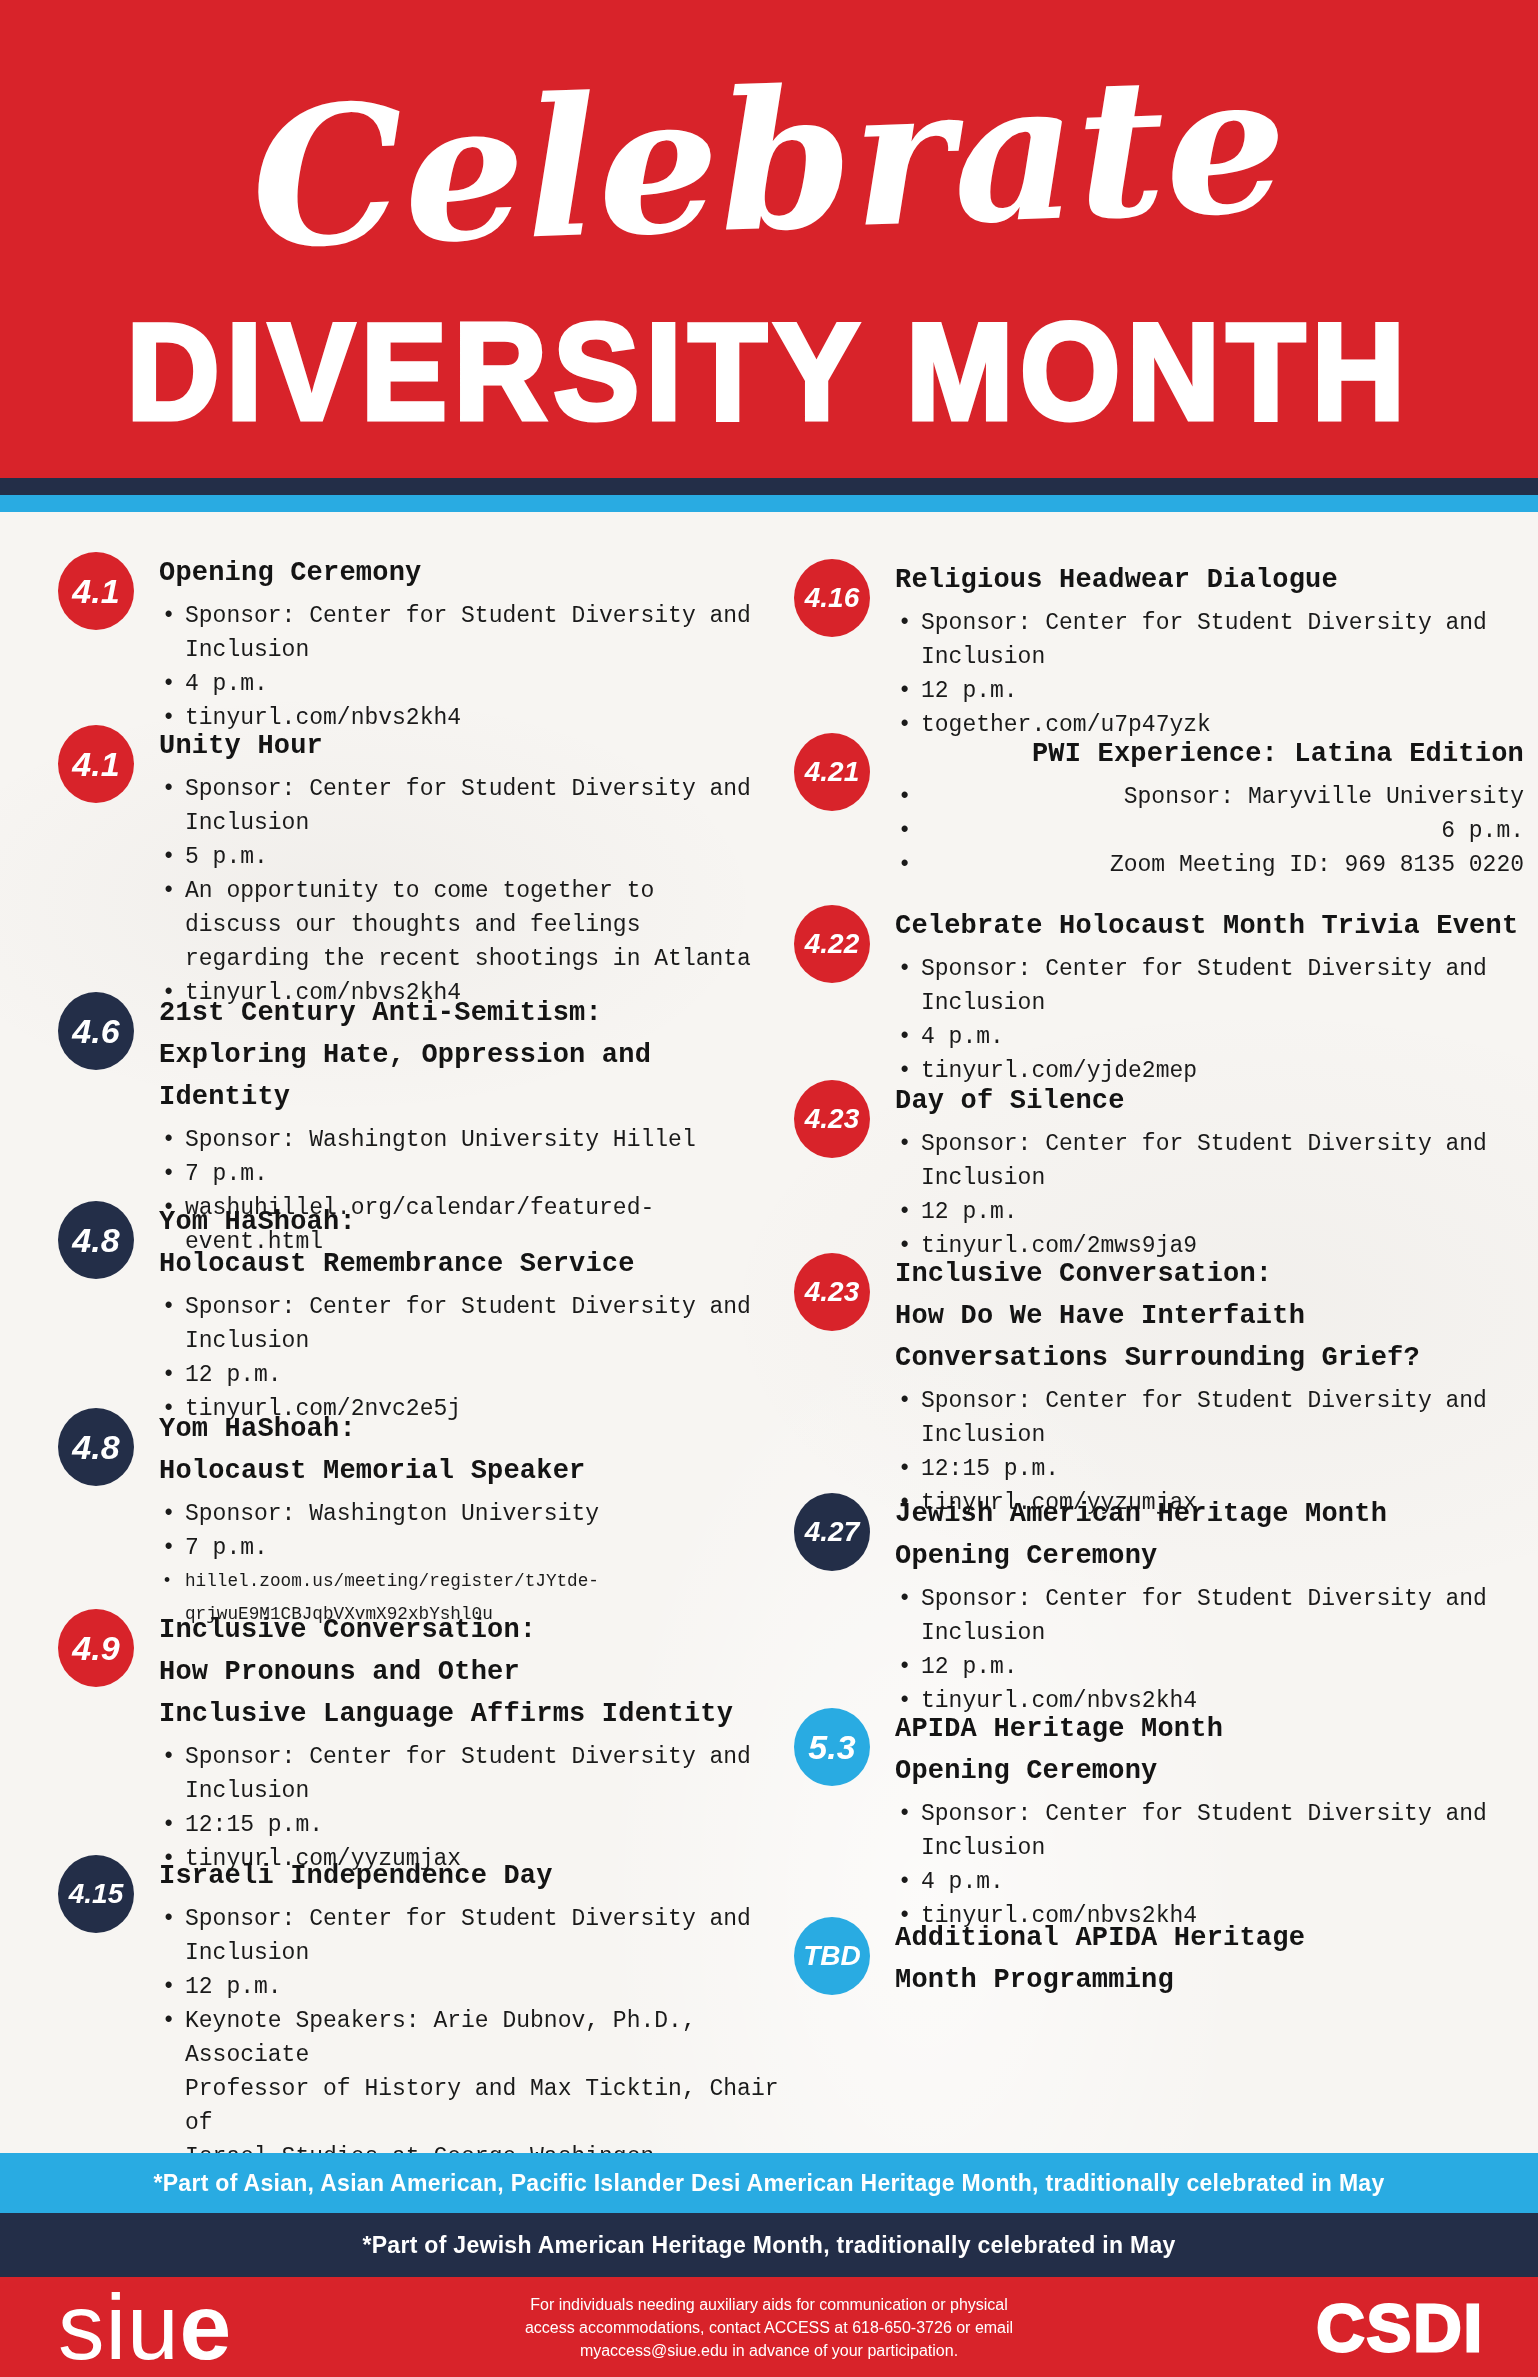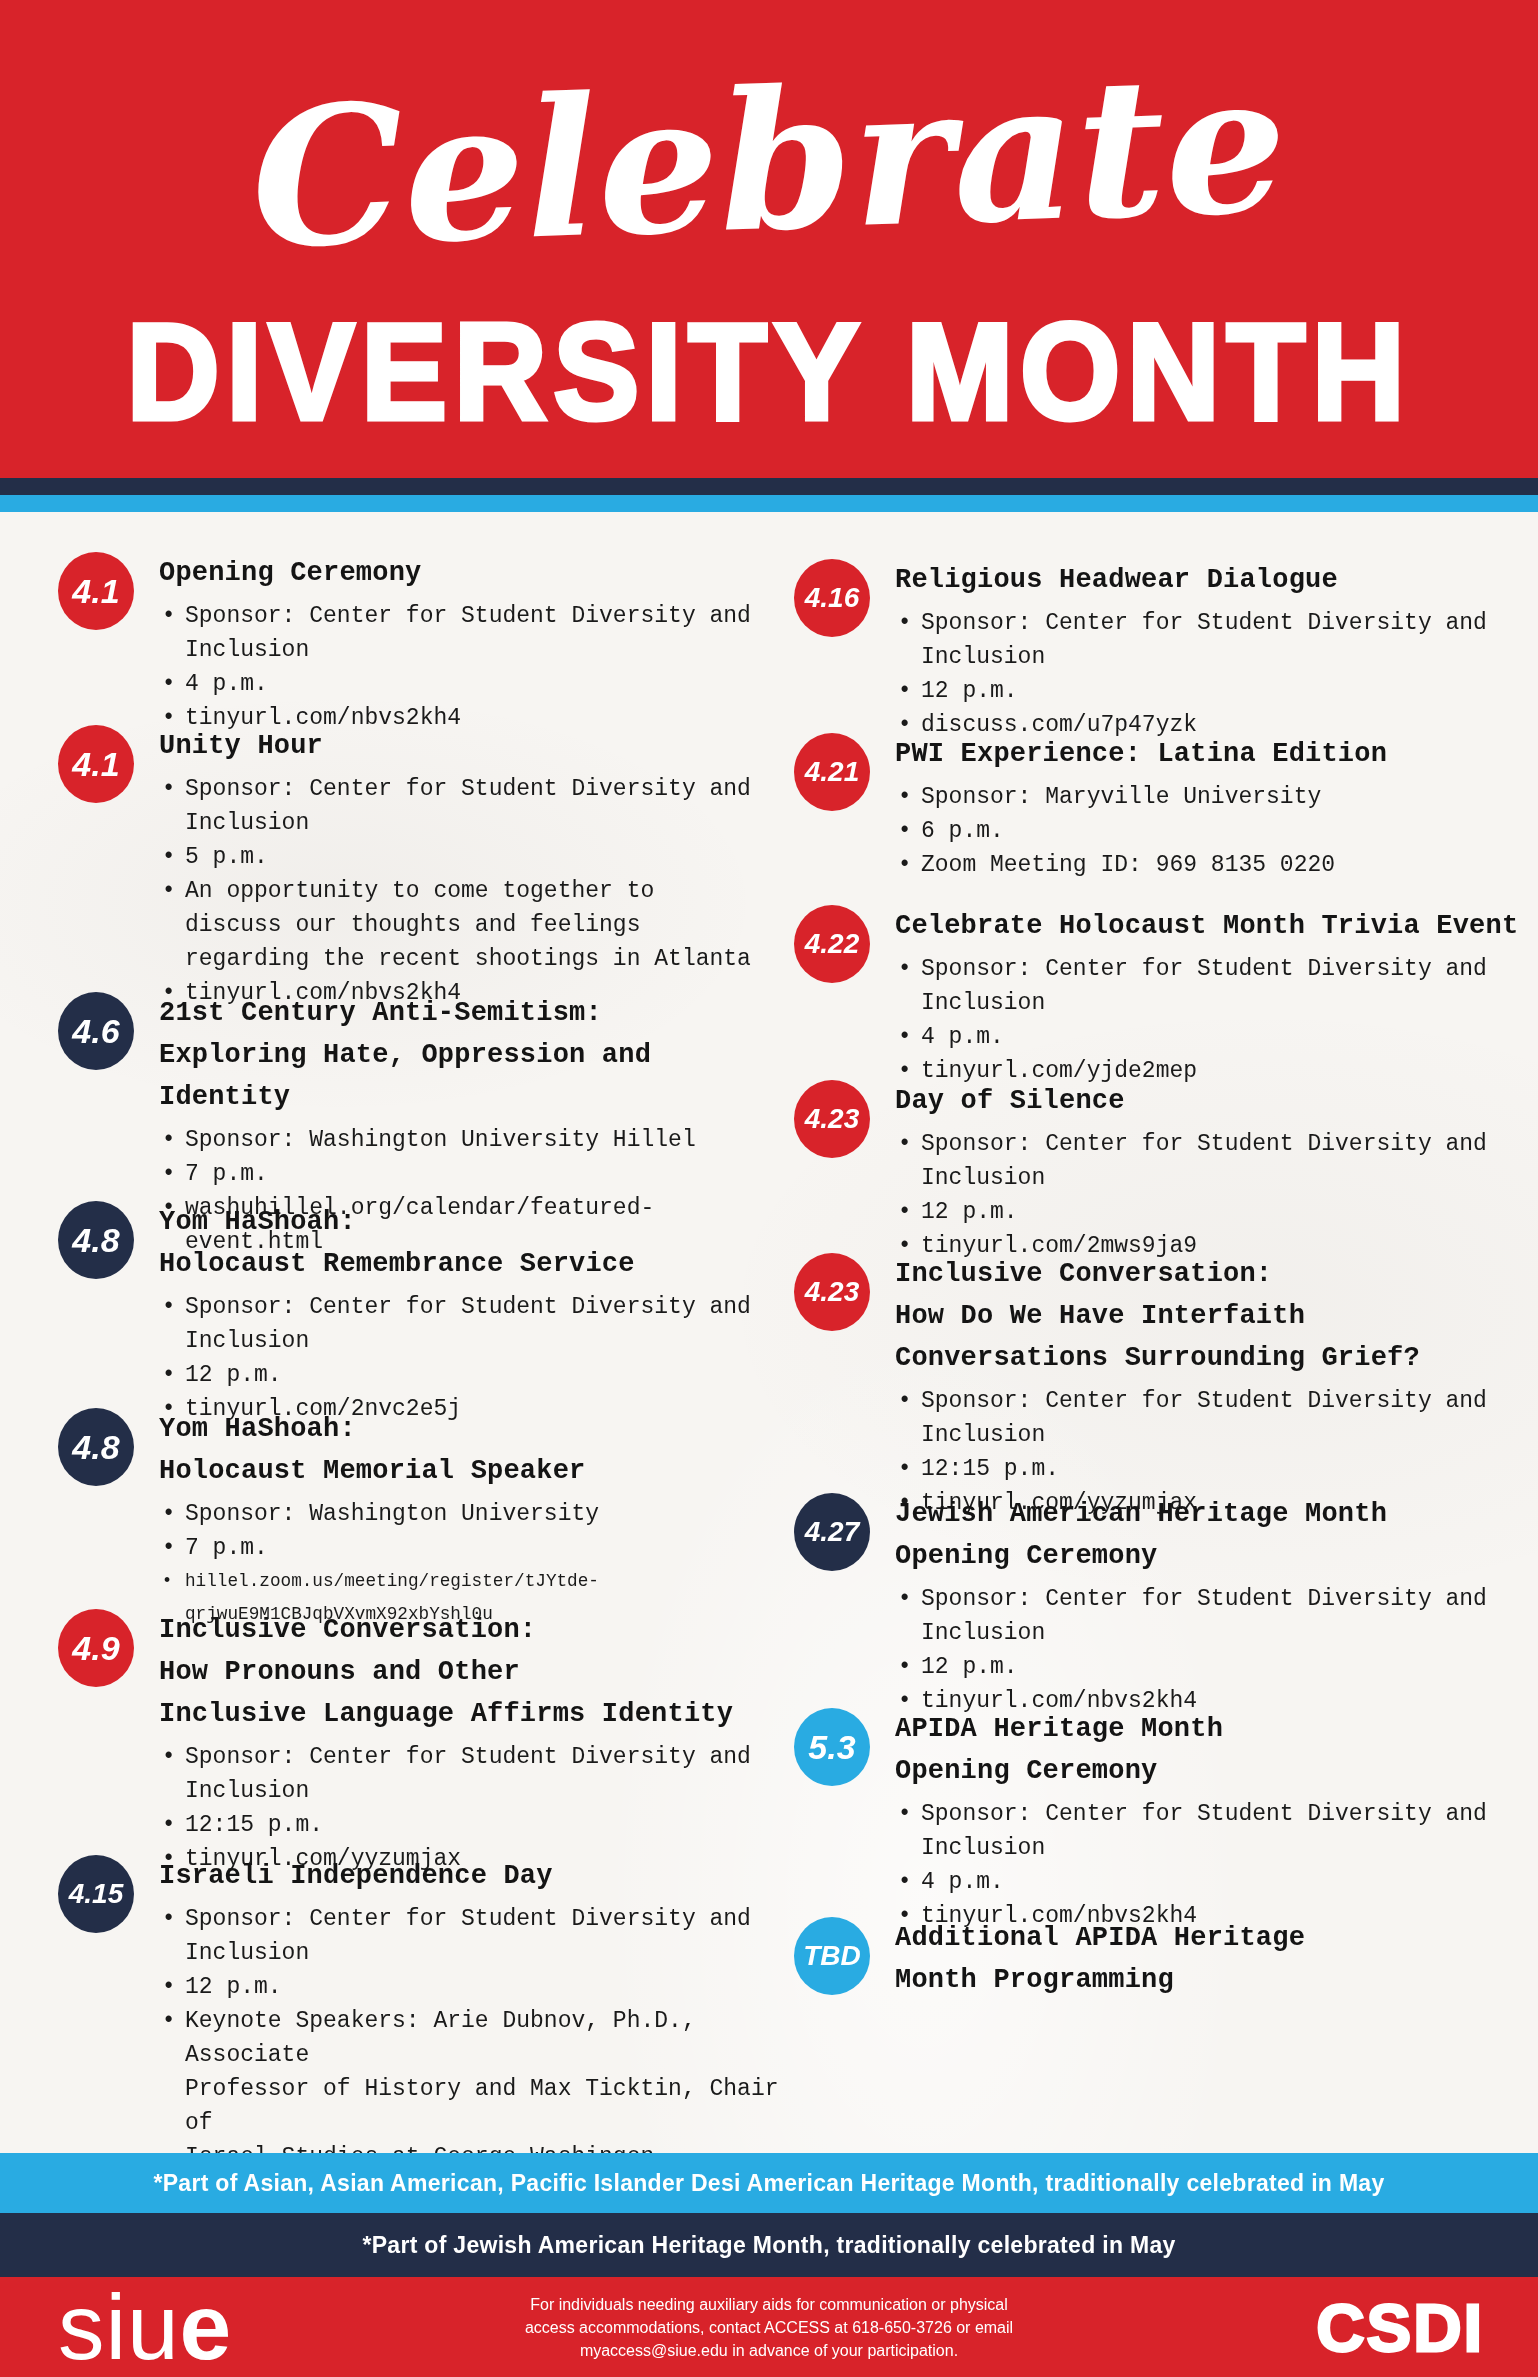--- a/index.html
+++ b/index.html
@@ -193,26 +193,26 @@
     </div>
   </div>
 
   <div class="event" style="top:559px;left:794px;">
     <div class="badge red b4">4.16</div>
     <div class="details">
       <div class="title">Religious Headwear Dialogue</div>
       <ul class="bullets">
           <li>Sponsor: Center for Student Diversity and Inclusion</li>
           <li>12 p.m.</li>
-          <li>discuss.com/u7p47yzk</li>
-        </ul>
-    </div>
-  </div>
-
-  <div class="event" style="top:733px;left:794px;">
+          <li>together.com/u7p47yzk</li>
+        </ul>
+    </div>
+  </div>
+
+  <div class="event" style="top:733px;left:794px;text-align:right;">
     <div class="badge red b4">4.21</div>
     <div class="details">
       <div class="title">PWI Experience: Latina Edition</div>
       <ul class="bullets">
           <li>Sponsor: Maryville University</li>
           <li>6 p.m.</li>
           <li>Zoom Meeting ID: 969 8135 0220</li>
         </ul>
     </div>
   </div>

